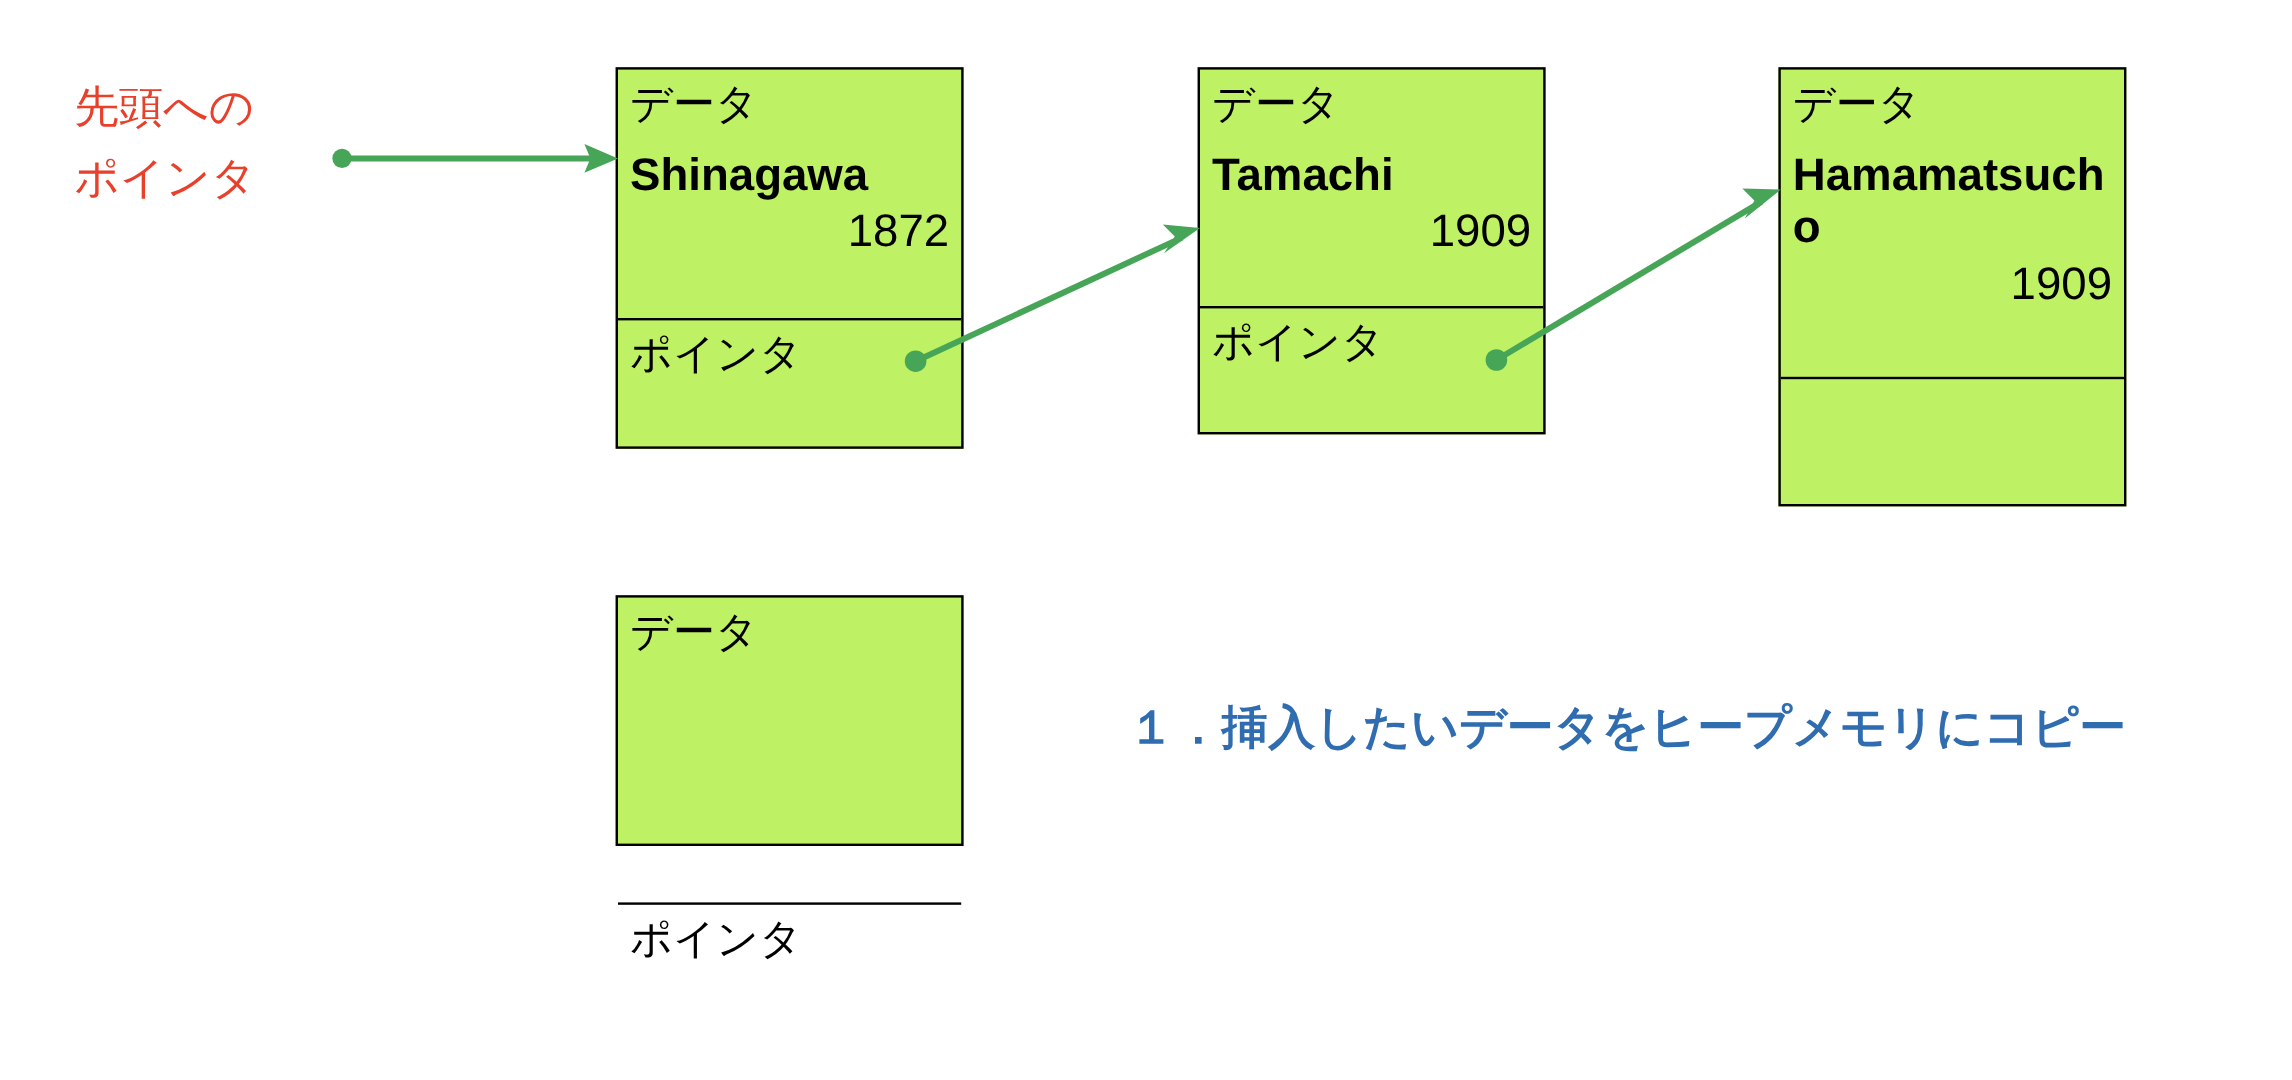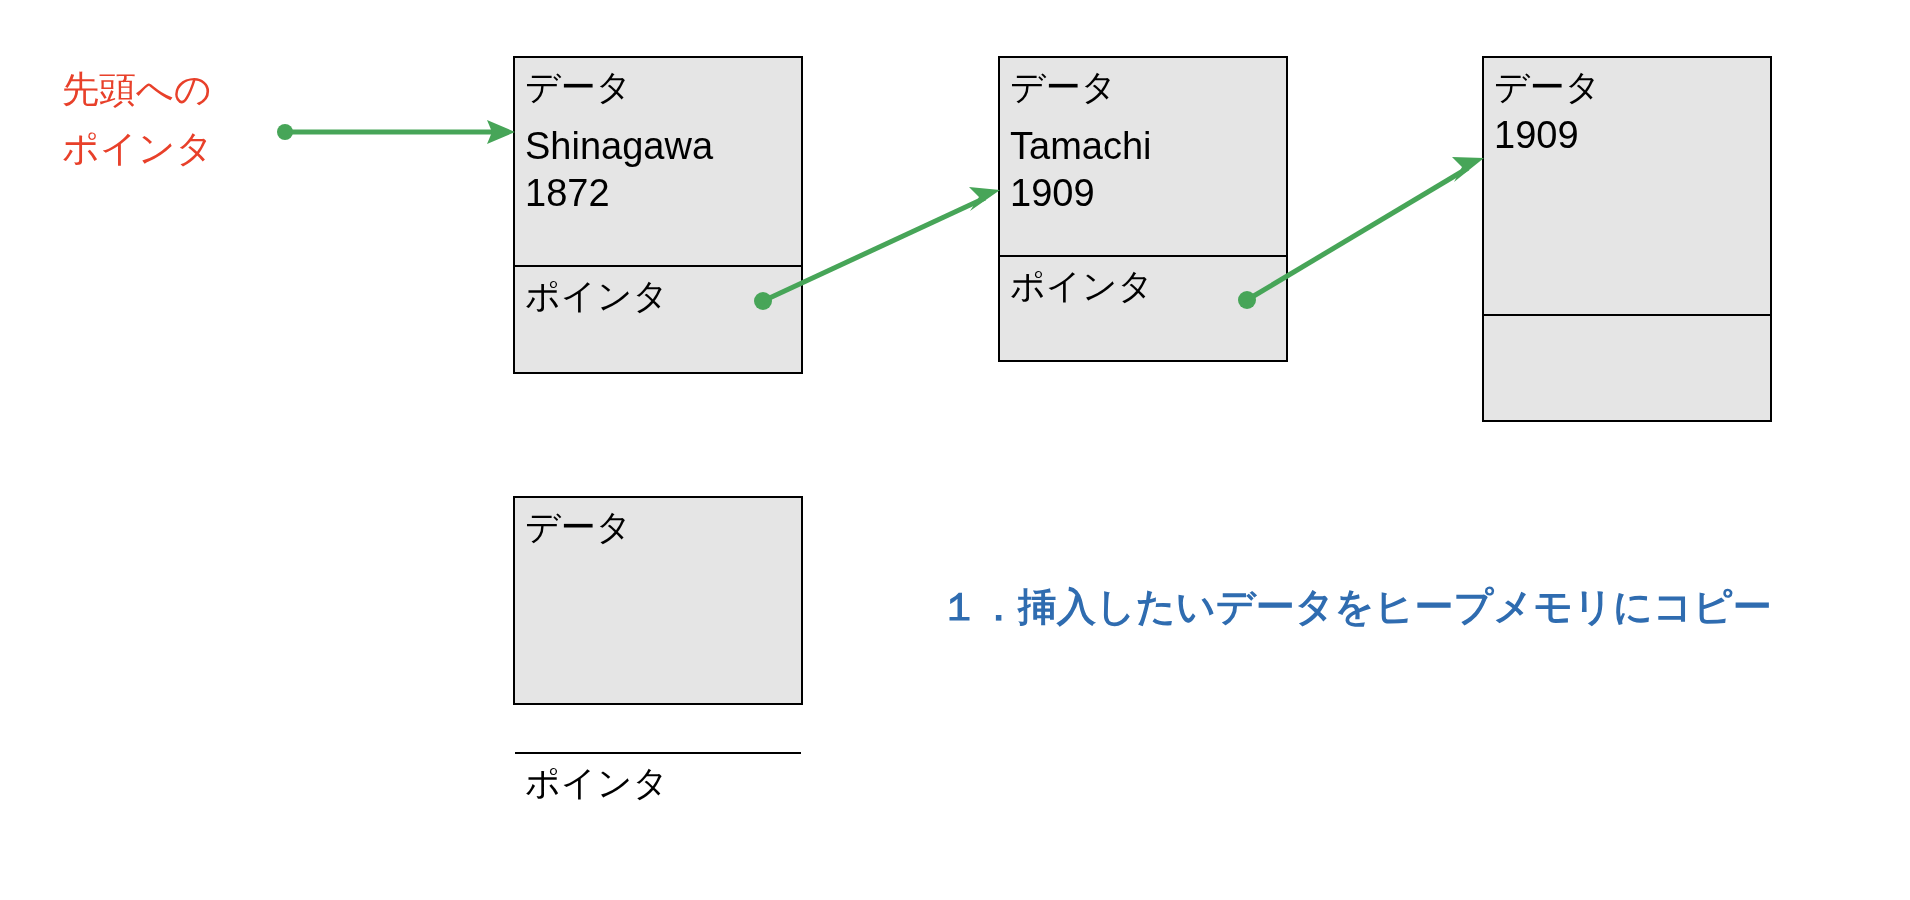--- a/index.html
+++ b/index.html
@@ -12,21 +12,21 @@
     width: 1910px;
     height: 868px;
     background: #ffffff;
     font-family: "Liberation Sans", "DejaVu Sans", sans-serif;
     overflow: hidden;
   }
   .node {
     position: absolute;
     box-sizing: border-box;
     border: 2px solid #000000;
-    background: #e5e5e5;
+    background: #bef264;
   }
   .node .data-cell {
     box-sizing: border-box;
     border-bottom: 2px solid #000000;
     padding: 6px 10px 10px 10px;
   }
   .node .ptr-cell {
     box-sizing: border-box;
     padding: 6px 10px 10px 10px;
   }
@@ -34,30 +34,31 @@
     font-size: 35px;
     line-height: 46px;
     color: #000000;
     white-space: nowrap;
   }
   .cell-value {
     font-size: 38px;
     line-height: 44px;
     color: #000000;
     white-space: nowrap;
+    font-weight: bold;
   }
   .cell-value.wrapped {
     white-space: normal;
     word-break: break-all;
   }
   .cell-year {
     font-size: 38px;
     line-height: 46px;
     color: #000000;
-    text-align: left;
+    text-align: right;
     white-space: nowrap;
   }
   .null-label {
     font-size: 38px;
     line-height: 44px;
     color: #ec3224;
     white-space: nowrap;
   }
   .head-label {
     position: absolute;
@@ -110,20 +111,21 @@
       <div class="cell-year" style="margin-top:2px;">1909</div>
     </div>
     <div class="ptr-cell">
       <div class="cell-label">ポインタ</div>
     </div>
   </div>
 
   <div class="node" style="left:1482px; top:56px; width:290px; height:366px;">
     <div class="data-cell" style="height:258px;">
       <div class="cell-label">データ</div>
+      <div class="cell-value wrapped" style="margin-top:14px; width:268px;">Hamamatsucho</div>
       <div class="cell-year" style="margin-top:2px;">1909</div>
     </div>
   </div>
 
   <div class="node" style="left:513px; top:496px; width:290px; height:209px;">
     <div class="data-cell" style="height:256px;">
       <div class="cell-label">データ</div>
     </div>
     <div class="ptr-cell">
       <div class="cell-label">ポインタ</div>

